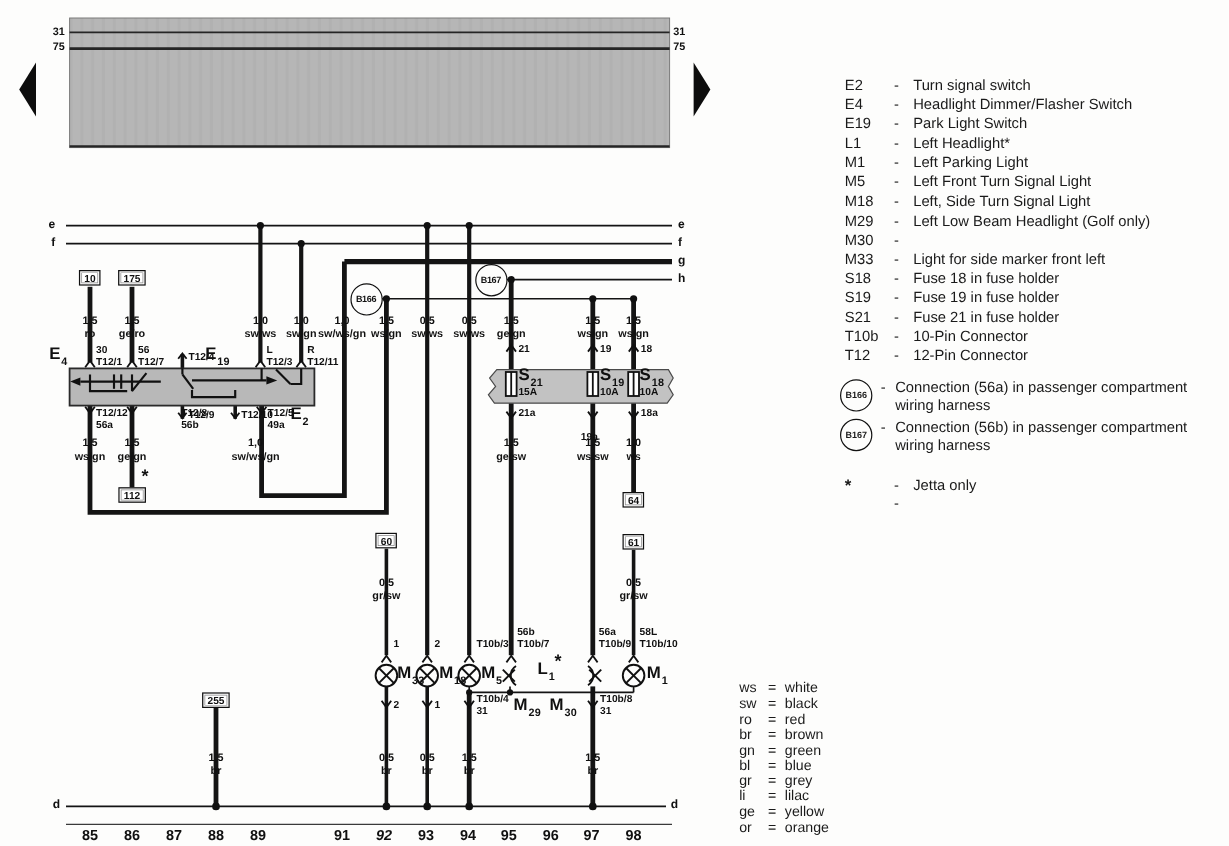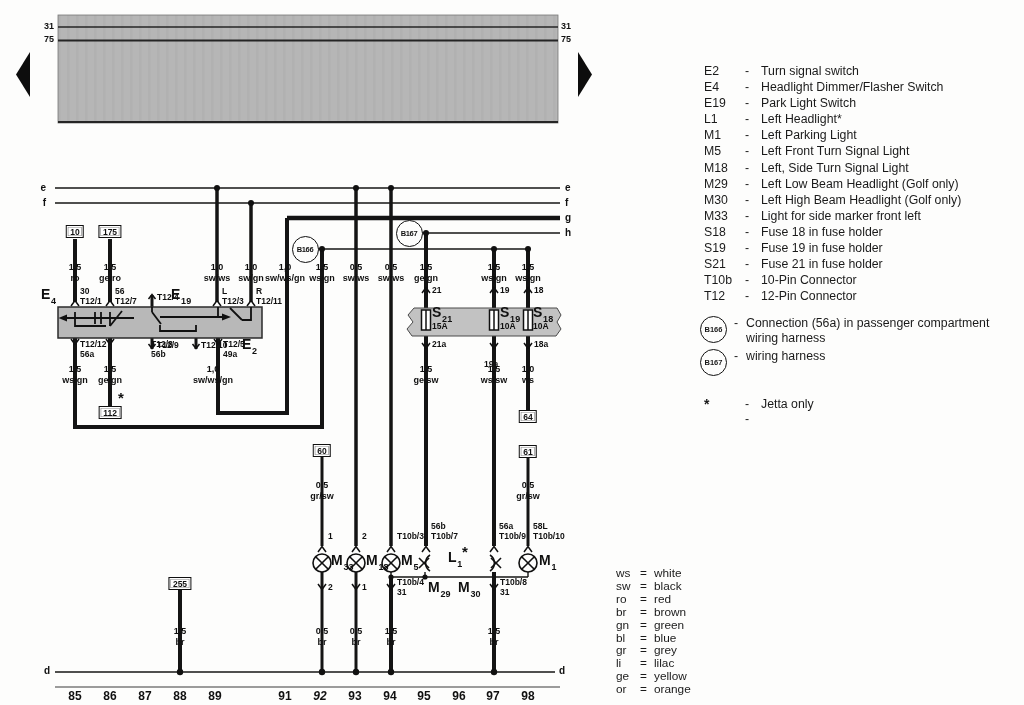--- a/index.html
+++ b/index.html
@@ -365,21 +365,20 @@
         <div class="lg-desc">Left, Side Turn Signal Light</div>
       </div>
       <div class="lg-row">
         <div class="lg-code">M29</div>
         <div class="lg-dash">-</div>
         <div class="lg-desc">Left Low Beam Headlight (Golf only)</div>
       </div>
       <div class="lg-row">
         <div class="lg-code">M30</div>
         <div class="lg-dash">-</div>
-        <div class="lg-desc">Left High Beam Headlight (Golf only)</div>
       </div>
       <div class="lg-row">
         <div class="lg-code">M33</div>
         <div class="lg-dash">-</div>
         <div class="lg-desc">Light for side marker front left</div>
       </div>
       <div class="lg-row">
         <div class="lg-code">S18</div>
         <div class="lg-dash">-</div>
         <div class="lg-desc">Fuse 18 in fuse holder</div>
@@ -411,20 +410,21 @@
         <div class="cn-dash">-</div>
         <div>
           <div>Connection (56a) in passenger compartment</div>
           <div>wiring harness</div>
         </div>
       </div>
       <div class="cn-row">
         <div class="cn-circ">B167</div>
         <div class="cn-dash">-</div>
         <div>
+          <div>Connection (56b) in passenger compartment</div>
           <div>wiring harness</div>
         </div>
       </div>
     </div>
   <div class="notes">
       <div class="nt-row">
         <div class="nt-sym">*</div>
         <div class="nt-dash">-</div>
         <div>Jetta only</div>
       </div>

